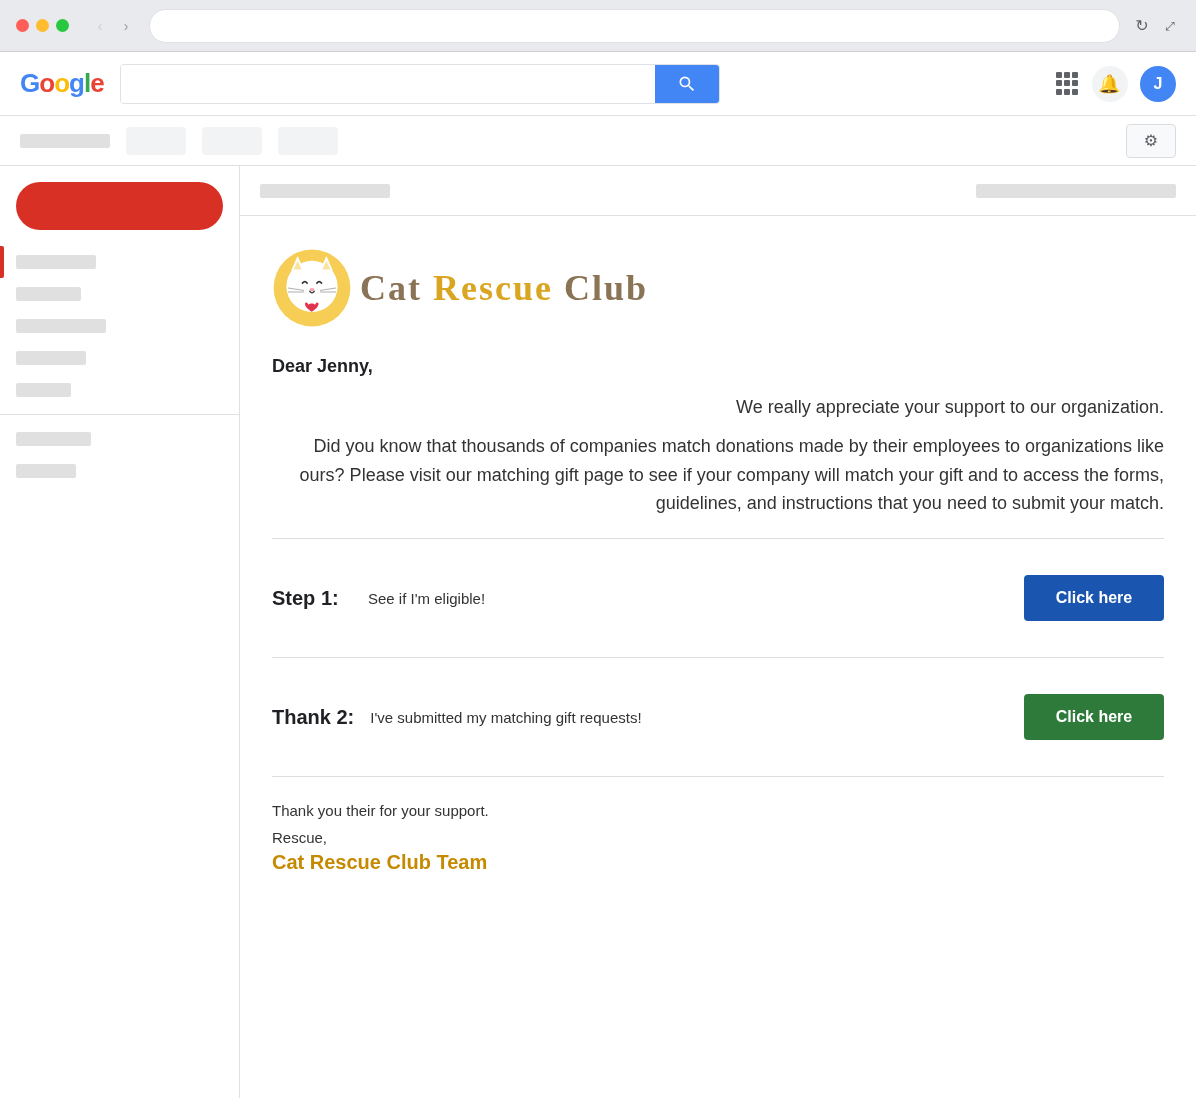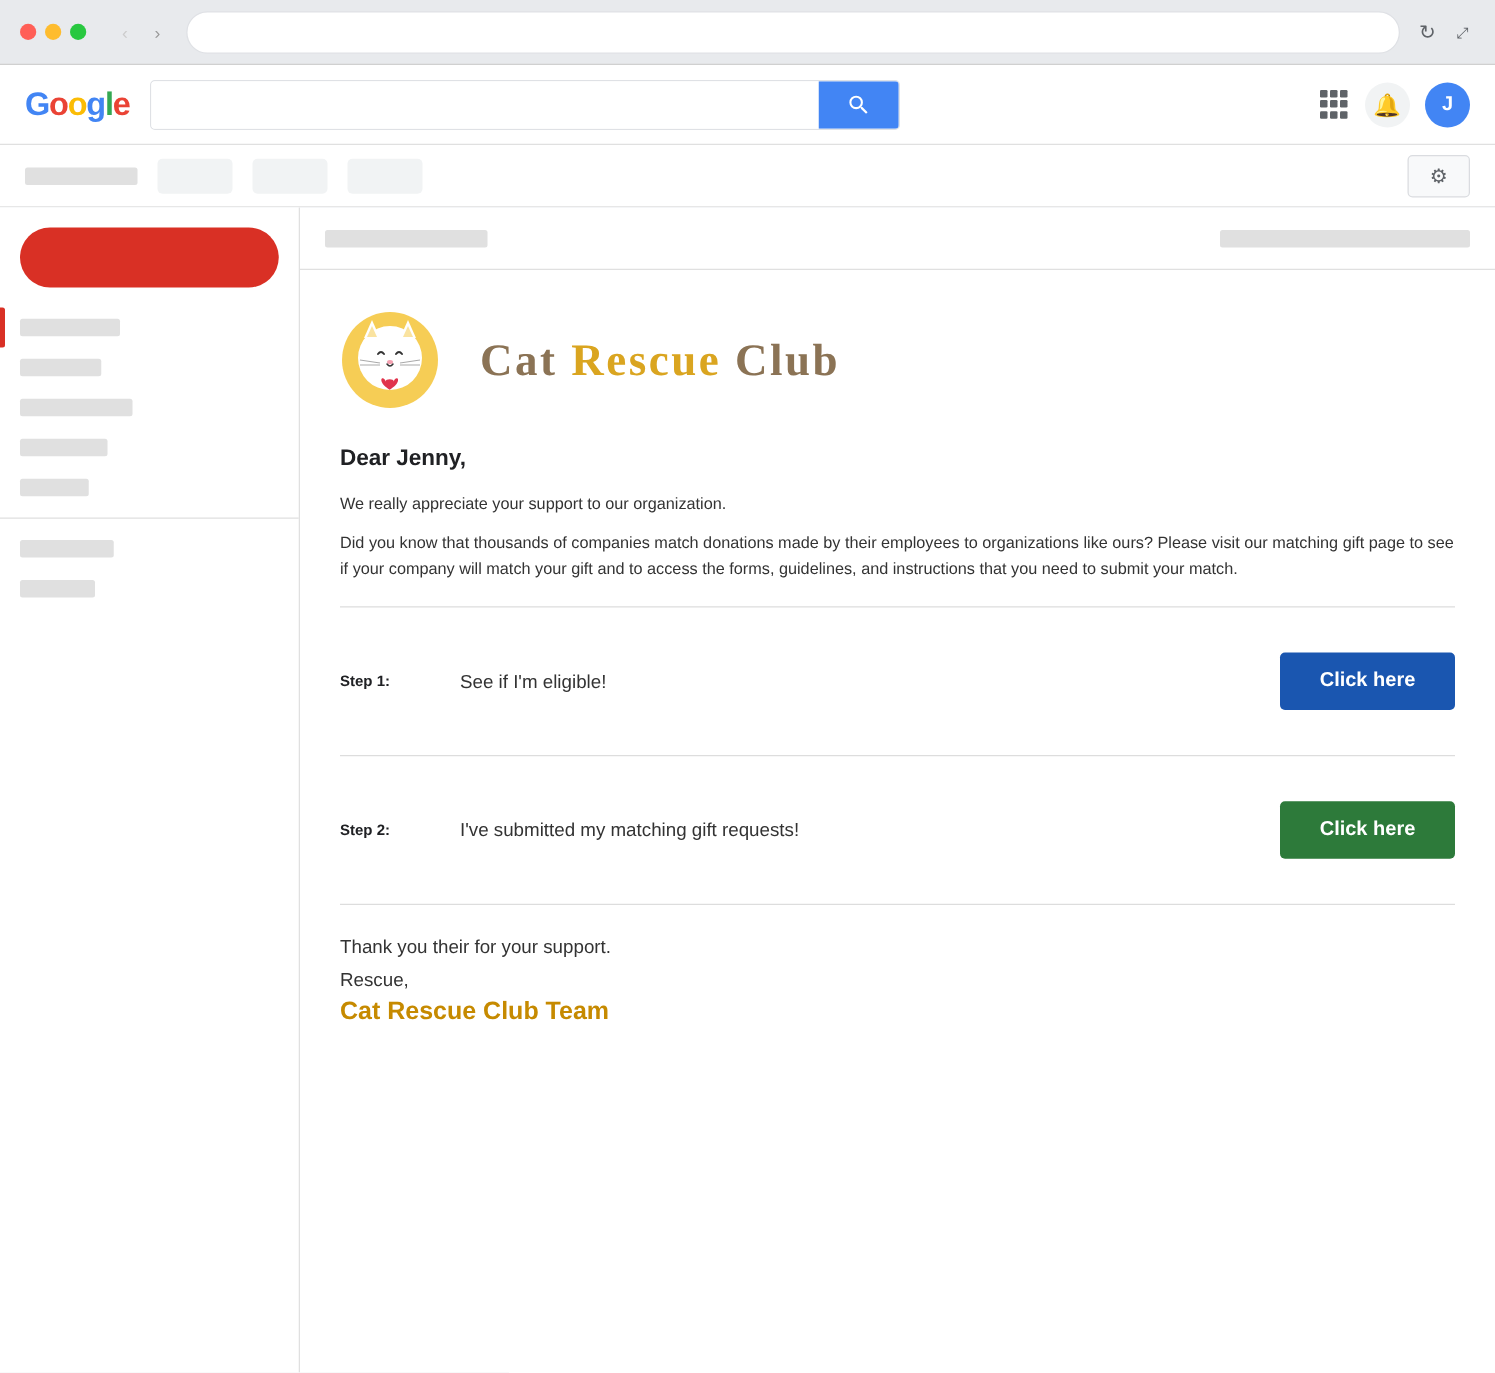--- a/index.html
+++ b/index.html
@@ -329,21 +329,21 @@
       background: white;
       flex: 1;
       padding: 32px 32px 32px 32px;
       overflow-y: auto;
     }
 
     
     .email-logo {
       display: flex;
       align-items: center;
-      gap: 32px;
+      gap: 8px;
       margin-bottom: 28px;
       text-align: right;
     }
 
     .cat-logo {
       width: 80px;
       height: 80px;
     }
 
     .org-name {
@@ -360,42 +360,43 @@
     
     .email-greeting {
       font-size: 18px;
       font-weight: bold;
       color: #202124;
       margin-bottom: 16px;
       margin-top: 20px;
     }
 
     .email-body-text {
-      font-size: 13px;
+      font-size: 18px;
       color: #333;
       line-height: 1.6;
       margin-bottom: 10px;
+      text-align: right;
     }
 
     .email-divider {
       border: none;
       border-top: 1px solid #ddd;
       margin: 20px 0;
     }
 
     
     .step-row {
       display: flex;
       align-items: center;
       padding: 16px 0;
       gap: 16px;
     }
 
     .step-label {
-      font-size: 12px;
+      font-size: 20px;
       font-weight: bold;
       color: #202124;
       min-width: 80px;
       flex-shrink: 0;
     }
 
     .step-desc {
       font-size: 15px;
       color: #333;
       flex: 1;
@@ -580,21 +581,21 @@
 
         <div class="step-row">
           <span class="step-label">Step 1:</span>
           <span class="step-desc">See if I'm eligible!</span>
           <button class="click-here-btn-blue">Click here</button>
         </div>
 
         <hr class="email-divider">
 
         <div class="step-row">
-          <span class="step-label">Step 2:</span>
+          <span class="step-label">Thank 2:</span>
           <span class="step-desc">I've submitted my matching gift requests!</span>
           <button class="click-here-btn-green">Click here</button>
         </div>
 
         <hr class="email-divider">
 
         <div class="email-footer">
           <p class="footer-text">Thank you their for your support.</p>
           <p class="footer-text">Rescue,</p>
           <p class="footer-signature">Cat Rescue Club Team</p>

